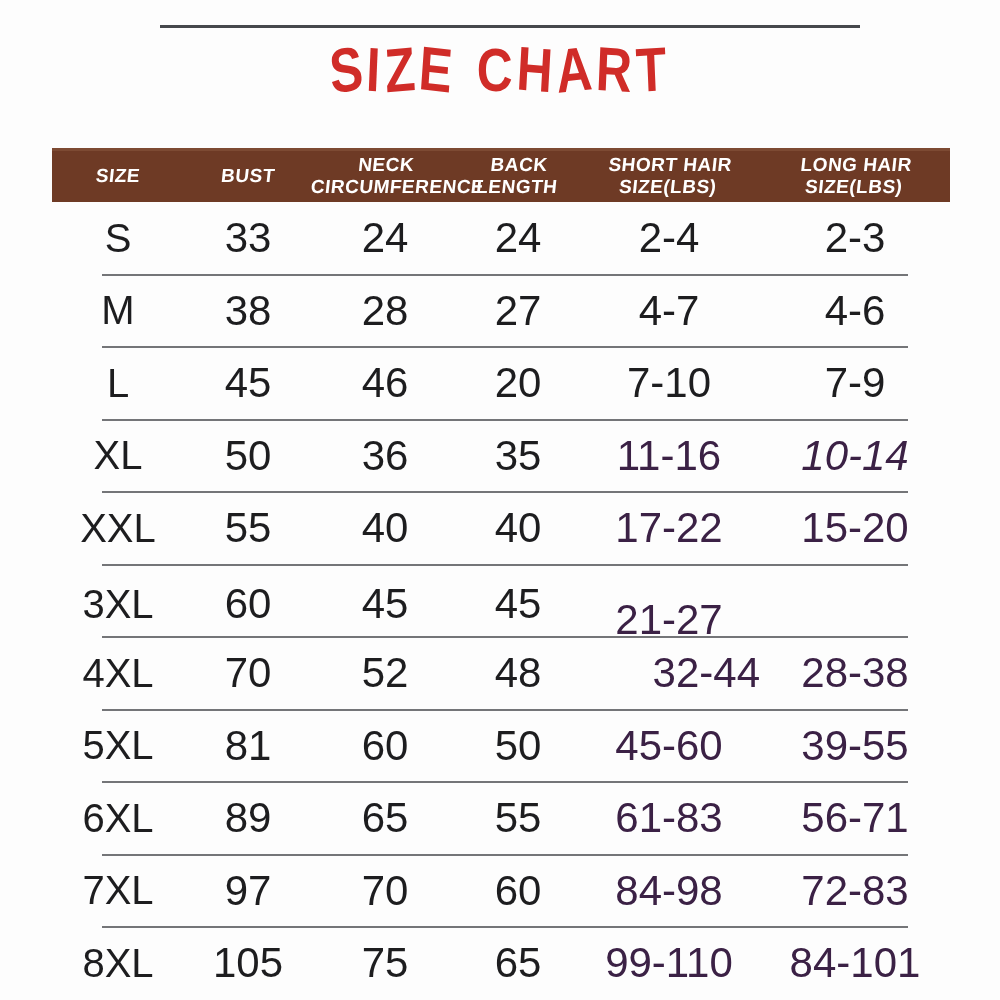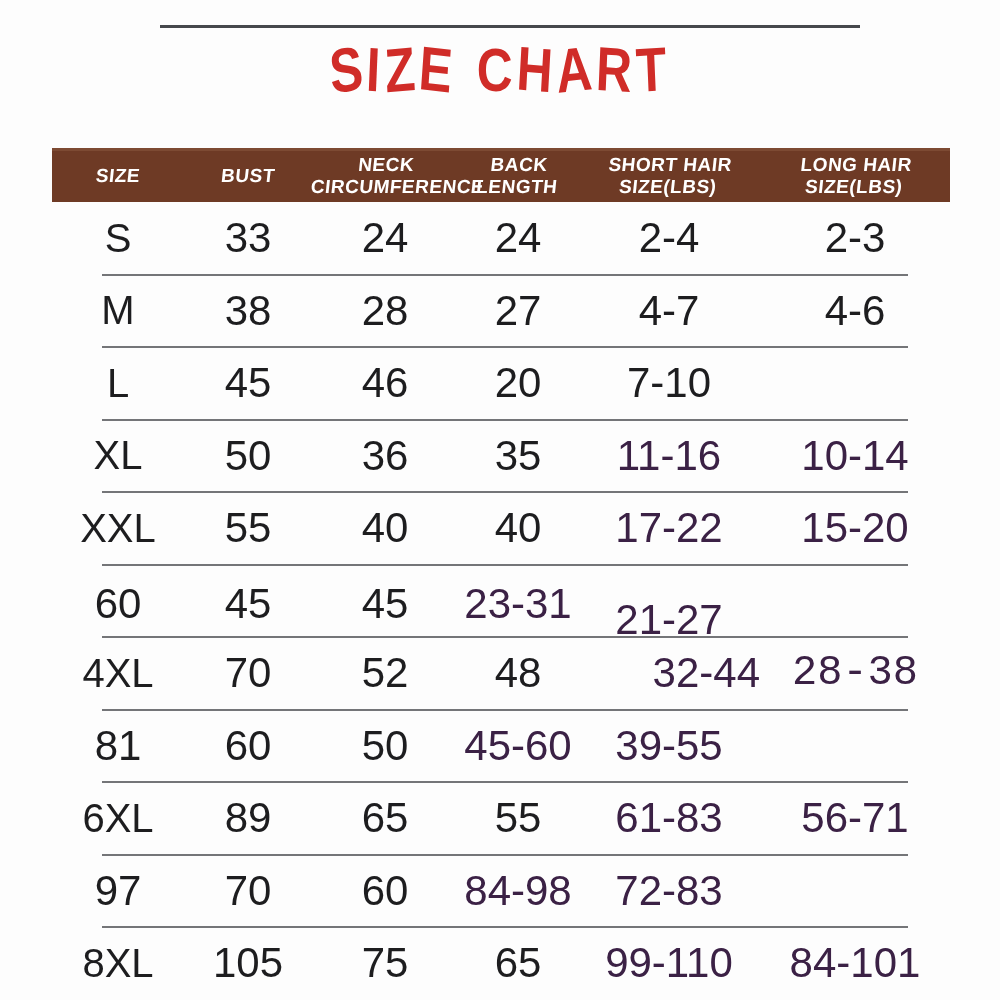--- a/index.html
+++ b/index.html
@@ -135,75 +135,78 @@
           <div class="cell short_hair" style="color: var(--body_text);">4-7</div>
           <div class="cell long_hair" style="color: var(--body_text);">4-6</div>
           <div class="divider"></div>
         </div>
         <div class="row">
           <div class="cell size">L</div>
           <div class="cell bust">45</div>
           <div class="cell neck">46</div>
           <div class="cell back">20</div>
           <div class="cell short_hair" style="color: var(--body_text);">7-10</div>
+          <div class="cell long_hair" style="color: var(--body_text);">7-9</div>
           <div class="divider"></div>
         </div>
         <div class="row">
           <div class="cell size">XL</div>
           <div class="cell bust">50</div>
           <div class="cell neck">36</div>
           <div class="cell back">35</div>
           <div class="cell short_hair" style="color: var(--hair_purple);">11-16</div>
-          <div class="cell long_hair" style="color: var(--hair_purple);">10-14</div>
+          <div class="cell long_hair" style="color: var(--hair_purple); font-style: italic;">10-14</div>
           <div class="divider"></div>
         </div>
         <div class="row">
           <div class="cell size">XXL</div>
           <div class="cell bust">55</div>
           <div class="cell neck">40</div>
           <div class="cell back">40</div>
           <div class="cell short_hair" style="color: var(--hair_purple);">17-22</div>
           <div class="cell long_hair" style="color: var(--hair_purple);">15-20</div>
           <div class="divider"></div>
         </div>
         <div class="row">
+          <div class="cell size">3XL</div>
           <div class="cell bust">60</div>
           <div class="cell neck">45</div>
           <div class="cell back">45</div>
-          <div class="cell short_hair" style="color: var(--hair_purple);">23-31</div>
           <div class="cell long_hair" style="color: var(--hair_purple); margin-top: 31px;">21-27</div>
           <div class="divider"></div>
         </div>
         <div class="row">
           <div class="cell size">4XL</div>
           <div class="cell bust">70</div>
           <div class="cell neck">52</div>
           <div class="cell back">48</div>
           <div class="cell short_hair" style="color: var(--hair_purple); text-align: right;">32-44</div>
-          <div class="cell long_hair" style="color: var(--hair_purple); font-family: Liberation Mono, monospace;">28-38</div>
-          <div class="divider"></div>
-        </div>
-        <div class="row">
+          <div class="cell long_hair" style="color: var(--hair_purple);">28-38</div>
+          <div class="divider"></div>
+        </div>
+        <div class="row">
+          <div class="cell size">5XL</div>
           <div class="cell bust">81</div>
           <div class="cell neck">60</div>
           <div class="cell back">50</div>
           <div class="cell short_hair" style="color: var(--hair_purple);">45-60</div>
           <div class="cell long_hair" style="color: var(--hair_purple);">39-55</div>
           <div class="divider"></div>
         </div>
         <div class="row">
           <div class="cell size">6XL</div>
           <div class="cell bust">89</div>
           <div class="cell neck">65</div>
           <div class="cell back">55</div>
           <div class="cell short_hair" style="color: var(--hair_purple);">61-83</div>
           <div class="cell long_hair" style="color: var(--hair_purple);">56-71</div>
           <div class="divider"></div>
         </div>
         <div class="row">
+          <div class="cell size">7XL</div>
           <div class="cell bust">97</div>
           <div class="cell neck">70</div>
           <div class="cell back">60</div>
           <div class="cell short_hair" style="color: var(--hair_purple);">84-98</div>
           <div class="cell long_hair" style="color: var(--hair_purple);">72-83</div>
           <div class="divider"></div>
         </div>
         <div class="row">
           <div class="cell size">8XL</div>
           <div class="cell bust">105</div>

